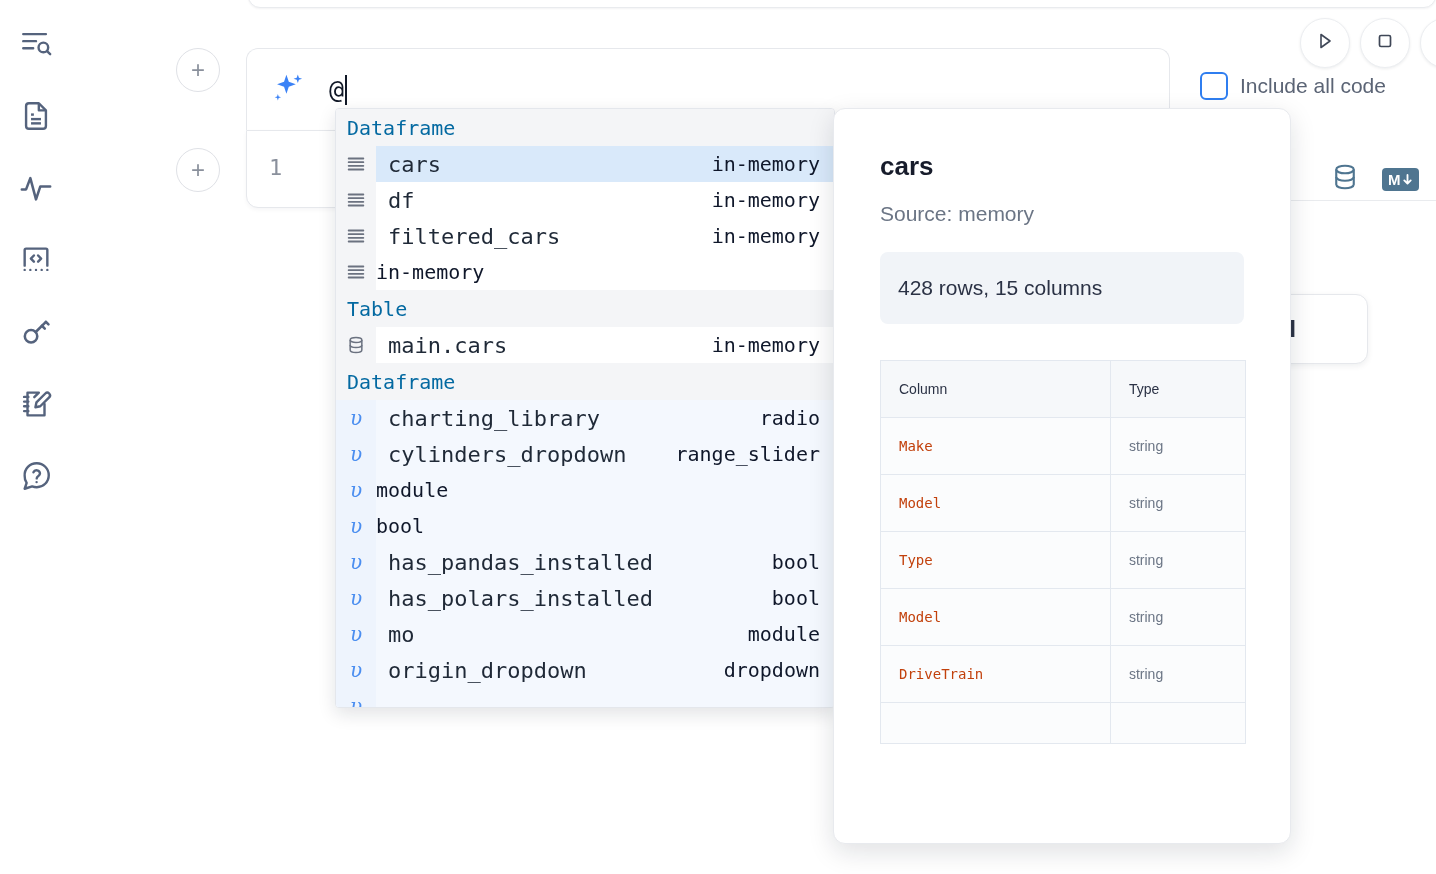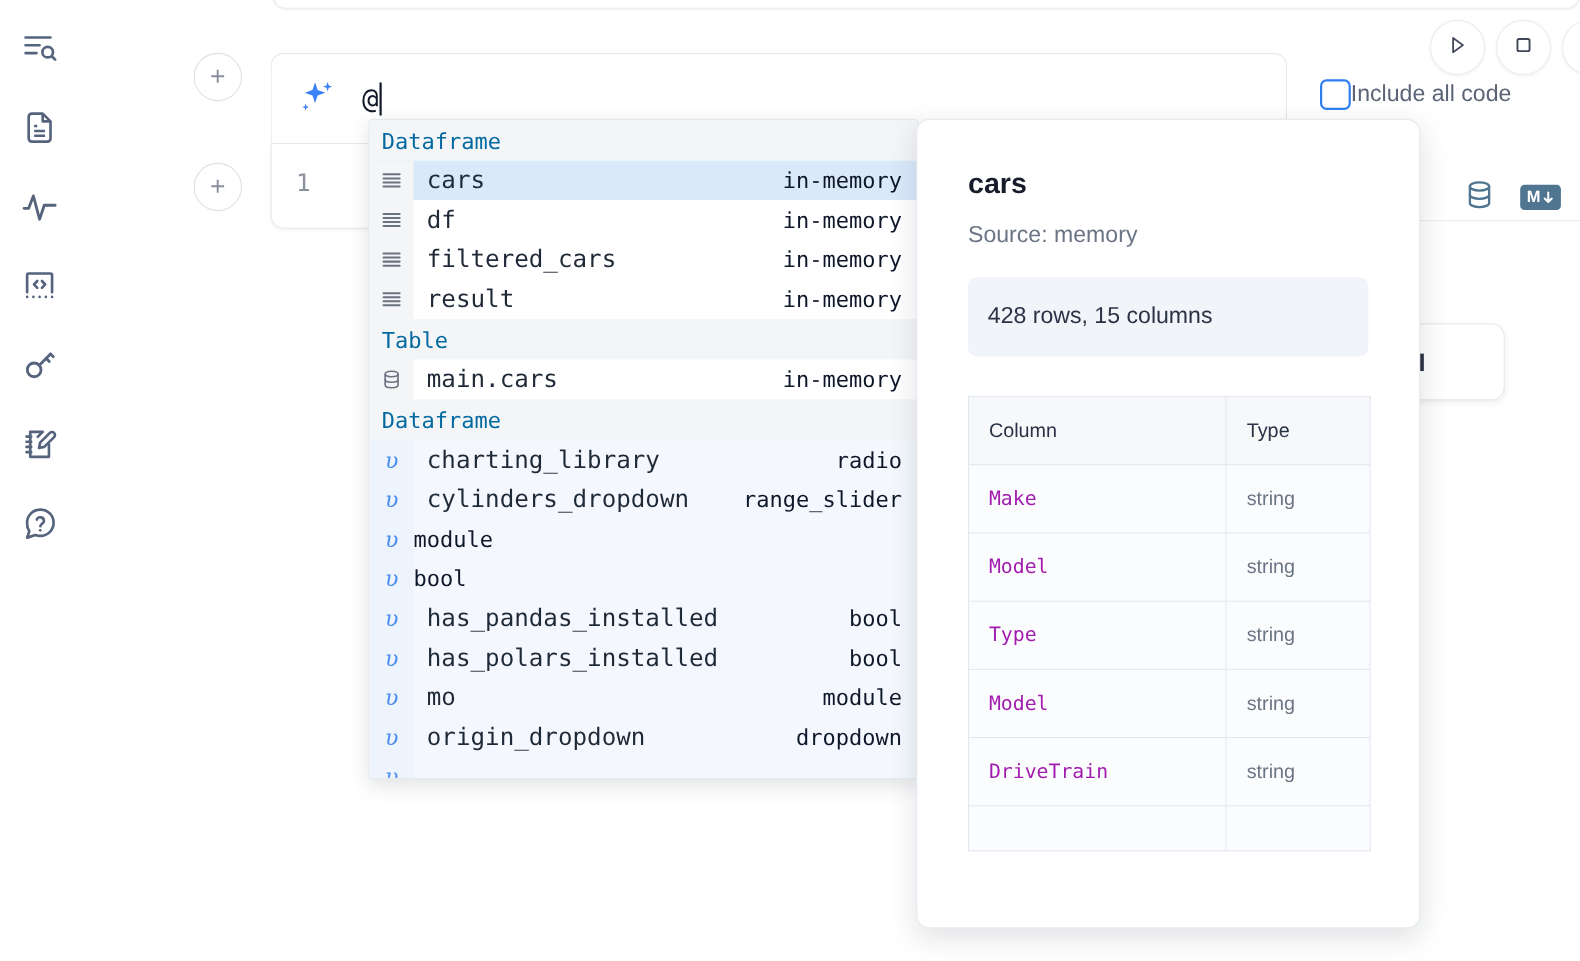--- a/index.html
+++ b/index.html
@@ -87,21 +87,21 @@
   .run-group { position:absolute; right:0px; top:18px; display:flex; gap:10px; }
   .round-btn {
     width:50px; height:50px; border-radius:50%;
     background:#fff; border:1px solid #eceef1;
     box-shadow:0 1px 3px rgba(16,24,40,.08);
     display:flex; align-items:center; justify-content:center;
     color:#3f4757; cursor:pointer;
   }
   .include-row {
     position:absolute; left:1200px; top:72px;
-    display:flex; align-items:center; 
+    display:flex; align-items:center; gap:12px;
   }
   .checkbox {
     width:28px; height:28px; border-radius:6px;
     border:2px solid #2f7ef0; background:#fff; cursor:pointer;
   }
   .include-label { font-size:21px; color:#5b6475; }
 
   
   .out-icons { position:absolute; left:1330px; top:162px; display:flex; gap:22px; align-items:center; }
   .db-icon { color:#4f7590; }
@@ -176,25 +176,25 @@
   .panel-chip {
     margin-top:26px; background:#f1f4f8; border-radius:8px;
     padding:24px 18px; font-size:21px; color:#2b3245;
   }
   .panel-table {
     margin-top:36px; width:366px; border-collapse:collapse;
     border:1px solid #e3e8ef;
   }
   .panel-table th, .panel-table td {
     border:1px solid #e3e8ef; text-align:left;
-    padding:20px 18px; font-size:18px;
+    padding:20px 18px; font-size:14px;
   }
   .panel-table th { background:#f6f8fa; color:#2b3245; font-weight:normal; }
   .panel-table td.col {
-    font-family:"DejaVu Sans Mono", monospace; color:#a21caf; background:#fbfcfd;
+    font-family:"DejaVu Sans Mono", monospace; color:#c2410c; background:#fbfcfd;
   }
   .panel-table td.typ { color:#6b7585; background:#fbfcfd;margin-left:36px; }
 </style>
 </head>
 <body>
 
 <div id="root">
 
   <div class="rail">
     <div class="rail-btn">
@@ -359,21 +359,20 @@
           </span>
           <span class="ac-name">filtered_cars</span>
           <span class="ac-type">in-memory</span>
         </div>
         <div class="ac-item">
           <span class="ac-ico">
             <svg width="22" height="22" viewBox="0 0 24 24" fill="none" stroke="currentColor" stroke-width="2" stroke-linecap="round">
               <path d="M4 6h16M4 10h16M4 14h16M4 18h16"></path>
             </svg>
           </span>
-          <span class="ac-name">result</span>
           <span class="ac-type">in-memory</span>
         </div>
         <div class="ac-section">Table</div>
         <div class="ac-item">
           <span class="ac-ico">
             <svg width="20" height="20" viewBox="0 0 24 24" fill="none" stroke="currentColor" stroke-width="1.8">
               <ellipse cx="12" cy="6" rx="7" ry="3"></ellipse>
               <path d="M5 6v12c0 1.7 3.1 3 7 3s7-1.3 7-3V6"></path>
               <path d="M5 12c0 1.7 3.1 3 7 3s7-1.3 7-3"></path>
             </svg>

